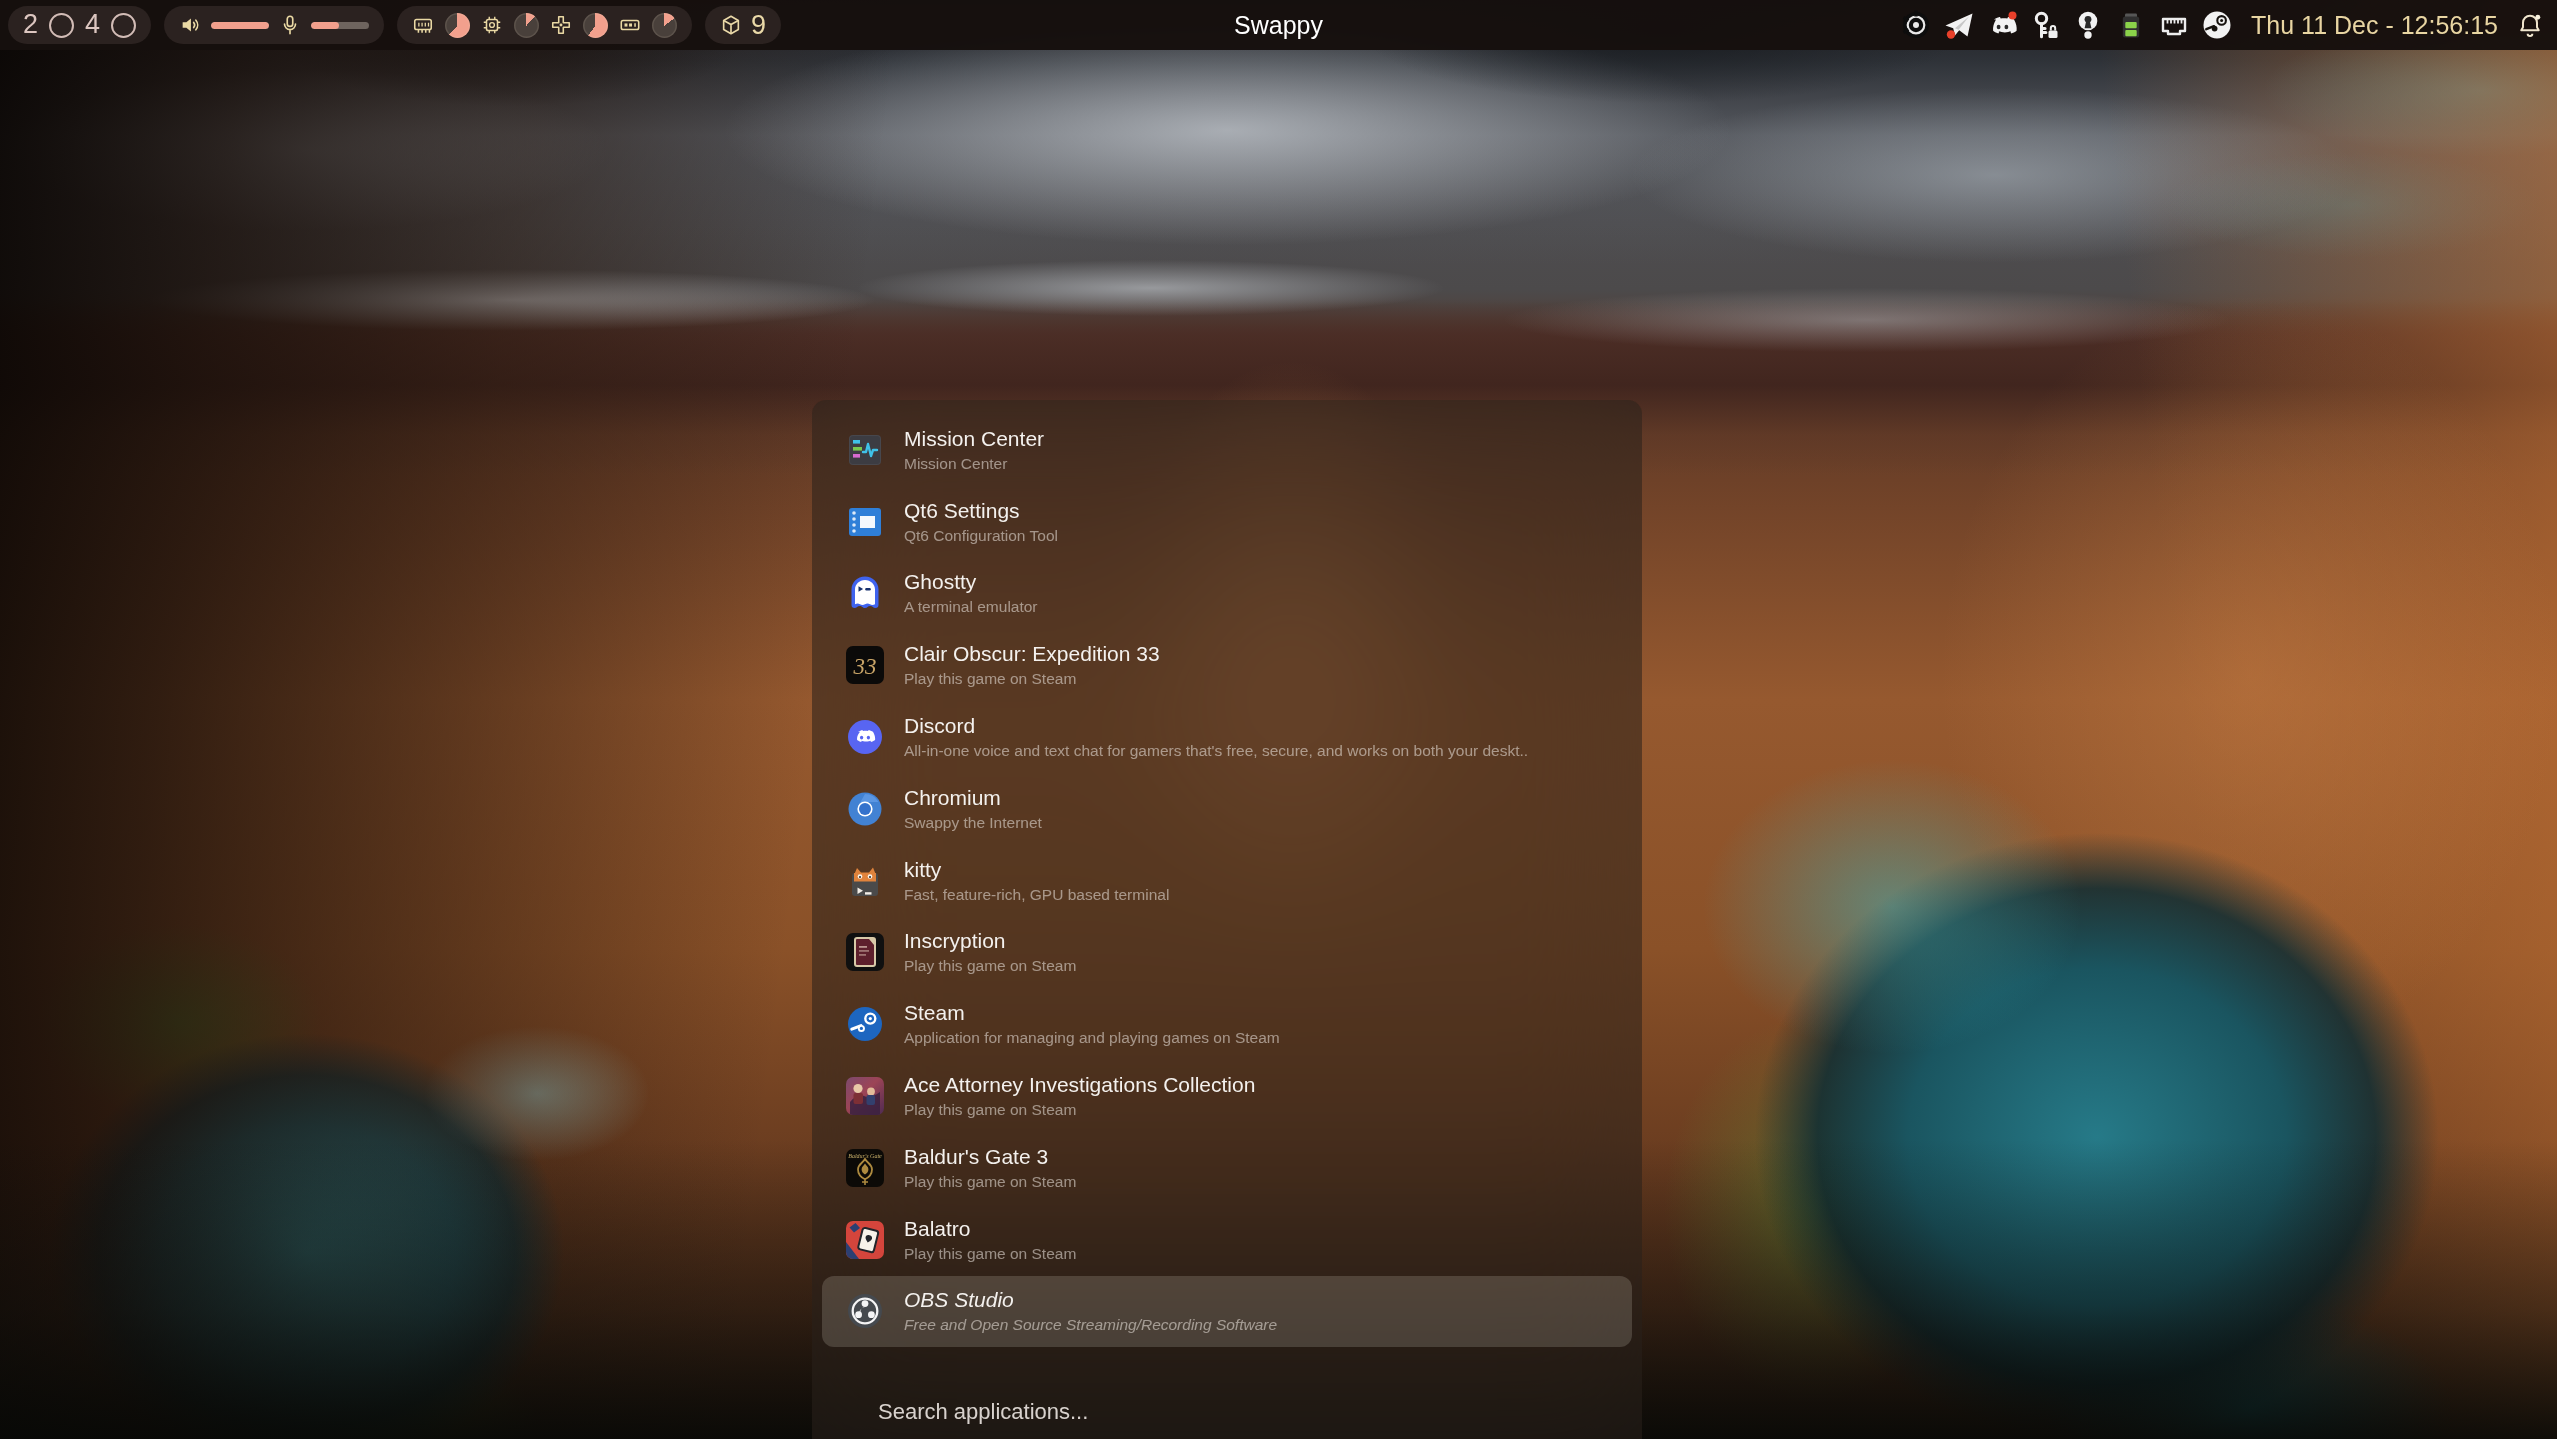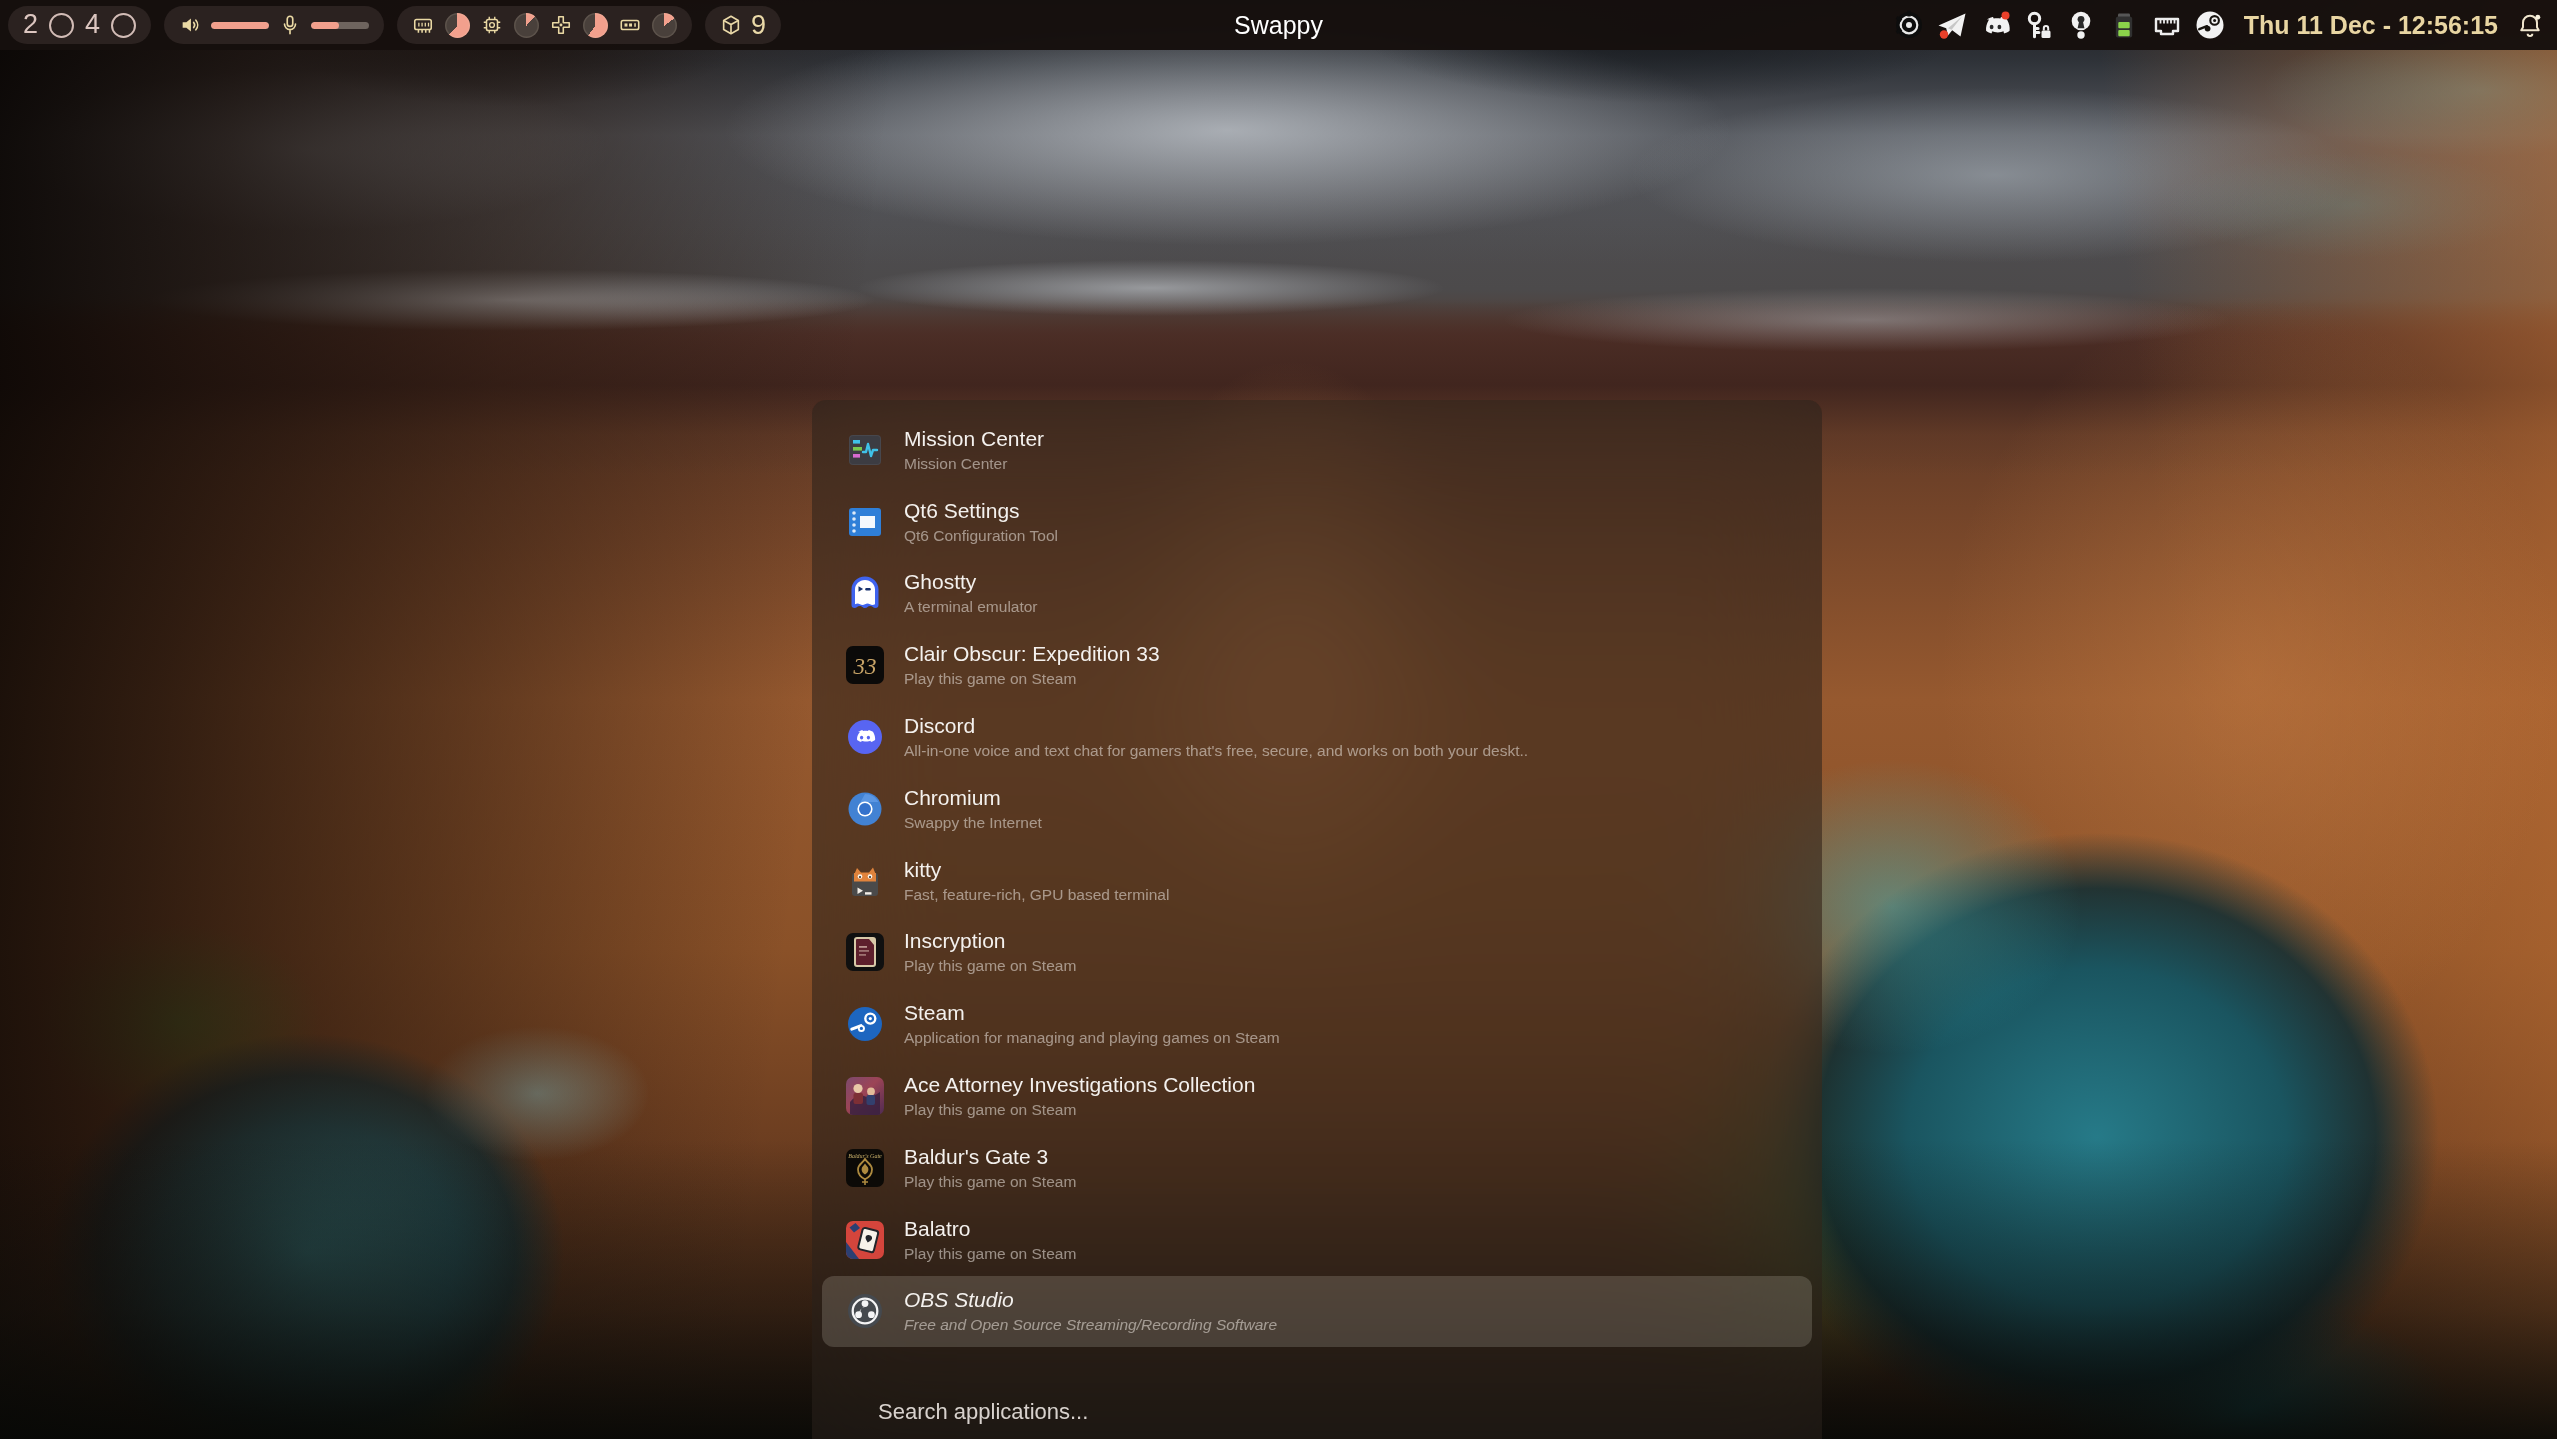--- a/index.html
+++ b/index.html
@@ -61,24 +61,24 @@
   .stats{gap:11px;}
   .pie{width:25px;height:25px;border-radius:50%;
     background:conic-gradient(#f2a08d calc(var(--p,0)*1turn), #49403b 0);
     box-shadow:inset 0 0 0 1.5px rgba(240,220,200,.12);}
   .updates{gap:9px;color:#ead9a8;font-size:27px;}
   .bar-title{position:absolute;left:50%;top:0;height:50px;transform:translateX(-50%);
     display:flex;align-items:center;color:#ffffff;font-size:25px;}
   .bar-right{display:flex;align-items:center;gap:9px;padding-right:10px;}
   .tray-icon{position:relative;width:34px;height:34px;display:flex;align-items:center;justify-content:center;}
   .tray-icon svg{display:block;width:34px;height:34px;}
-  .clock{color:#e8d5a2;font-size:25px;margin:0 6px 0 8px;white-space:nowrap;font-weight:bold;}
+  .clock{color:#e8d5a2;font-size:25px;margin:0 6px 0 8px;white-space:nowrap;}
   .bell svg{width:28px;height:28px;}
   
-  .launcher{position:absolute;left:812px;top:400px;width:1010px;bottom:0;
+  .launcher{position:absolute;left:812px;top:400px;width:830px;bottom:0;
     background:rgba(40,32,27,.55);
     backdrop-filter:blur(55px) saturate(1.05);
     -webkit-backdrop-filter:blur(55px) saturate(1.05);
     border-radius:14px 14px 0 0;z-index:4;padding-top:14px;box-sizing:border-box;}
   @supports not ((backdrop-filter:blur(1px)) or (-webkit-backdrop-filter:blur(1px))){
     .launcher{background:rgba(52,42,35,.93);}
   }
   .row{height:71.8px;display:flex;align-items:center;margin:0 10px;padding:0 24px;
     border-radius:12px;box-sizing:border-box;}
   .row.selected{background:rgba(255,246,238,.16);font-style:italic;}

